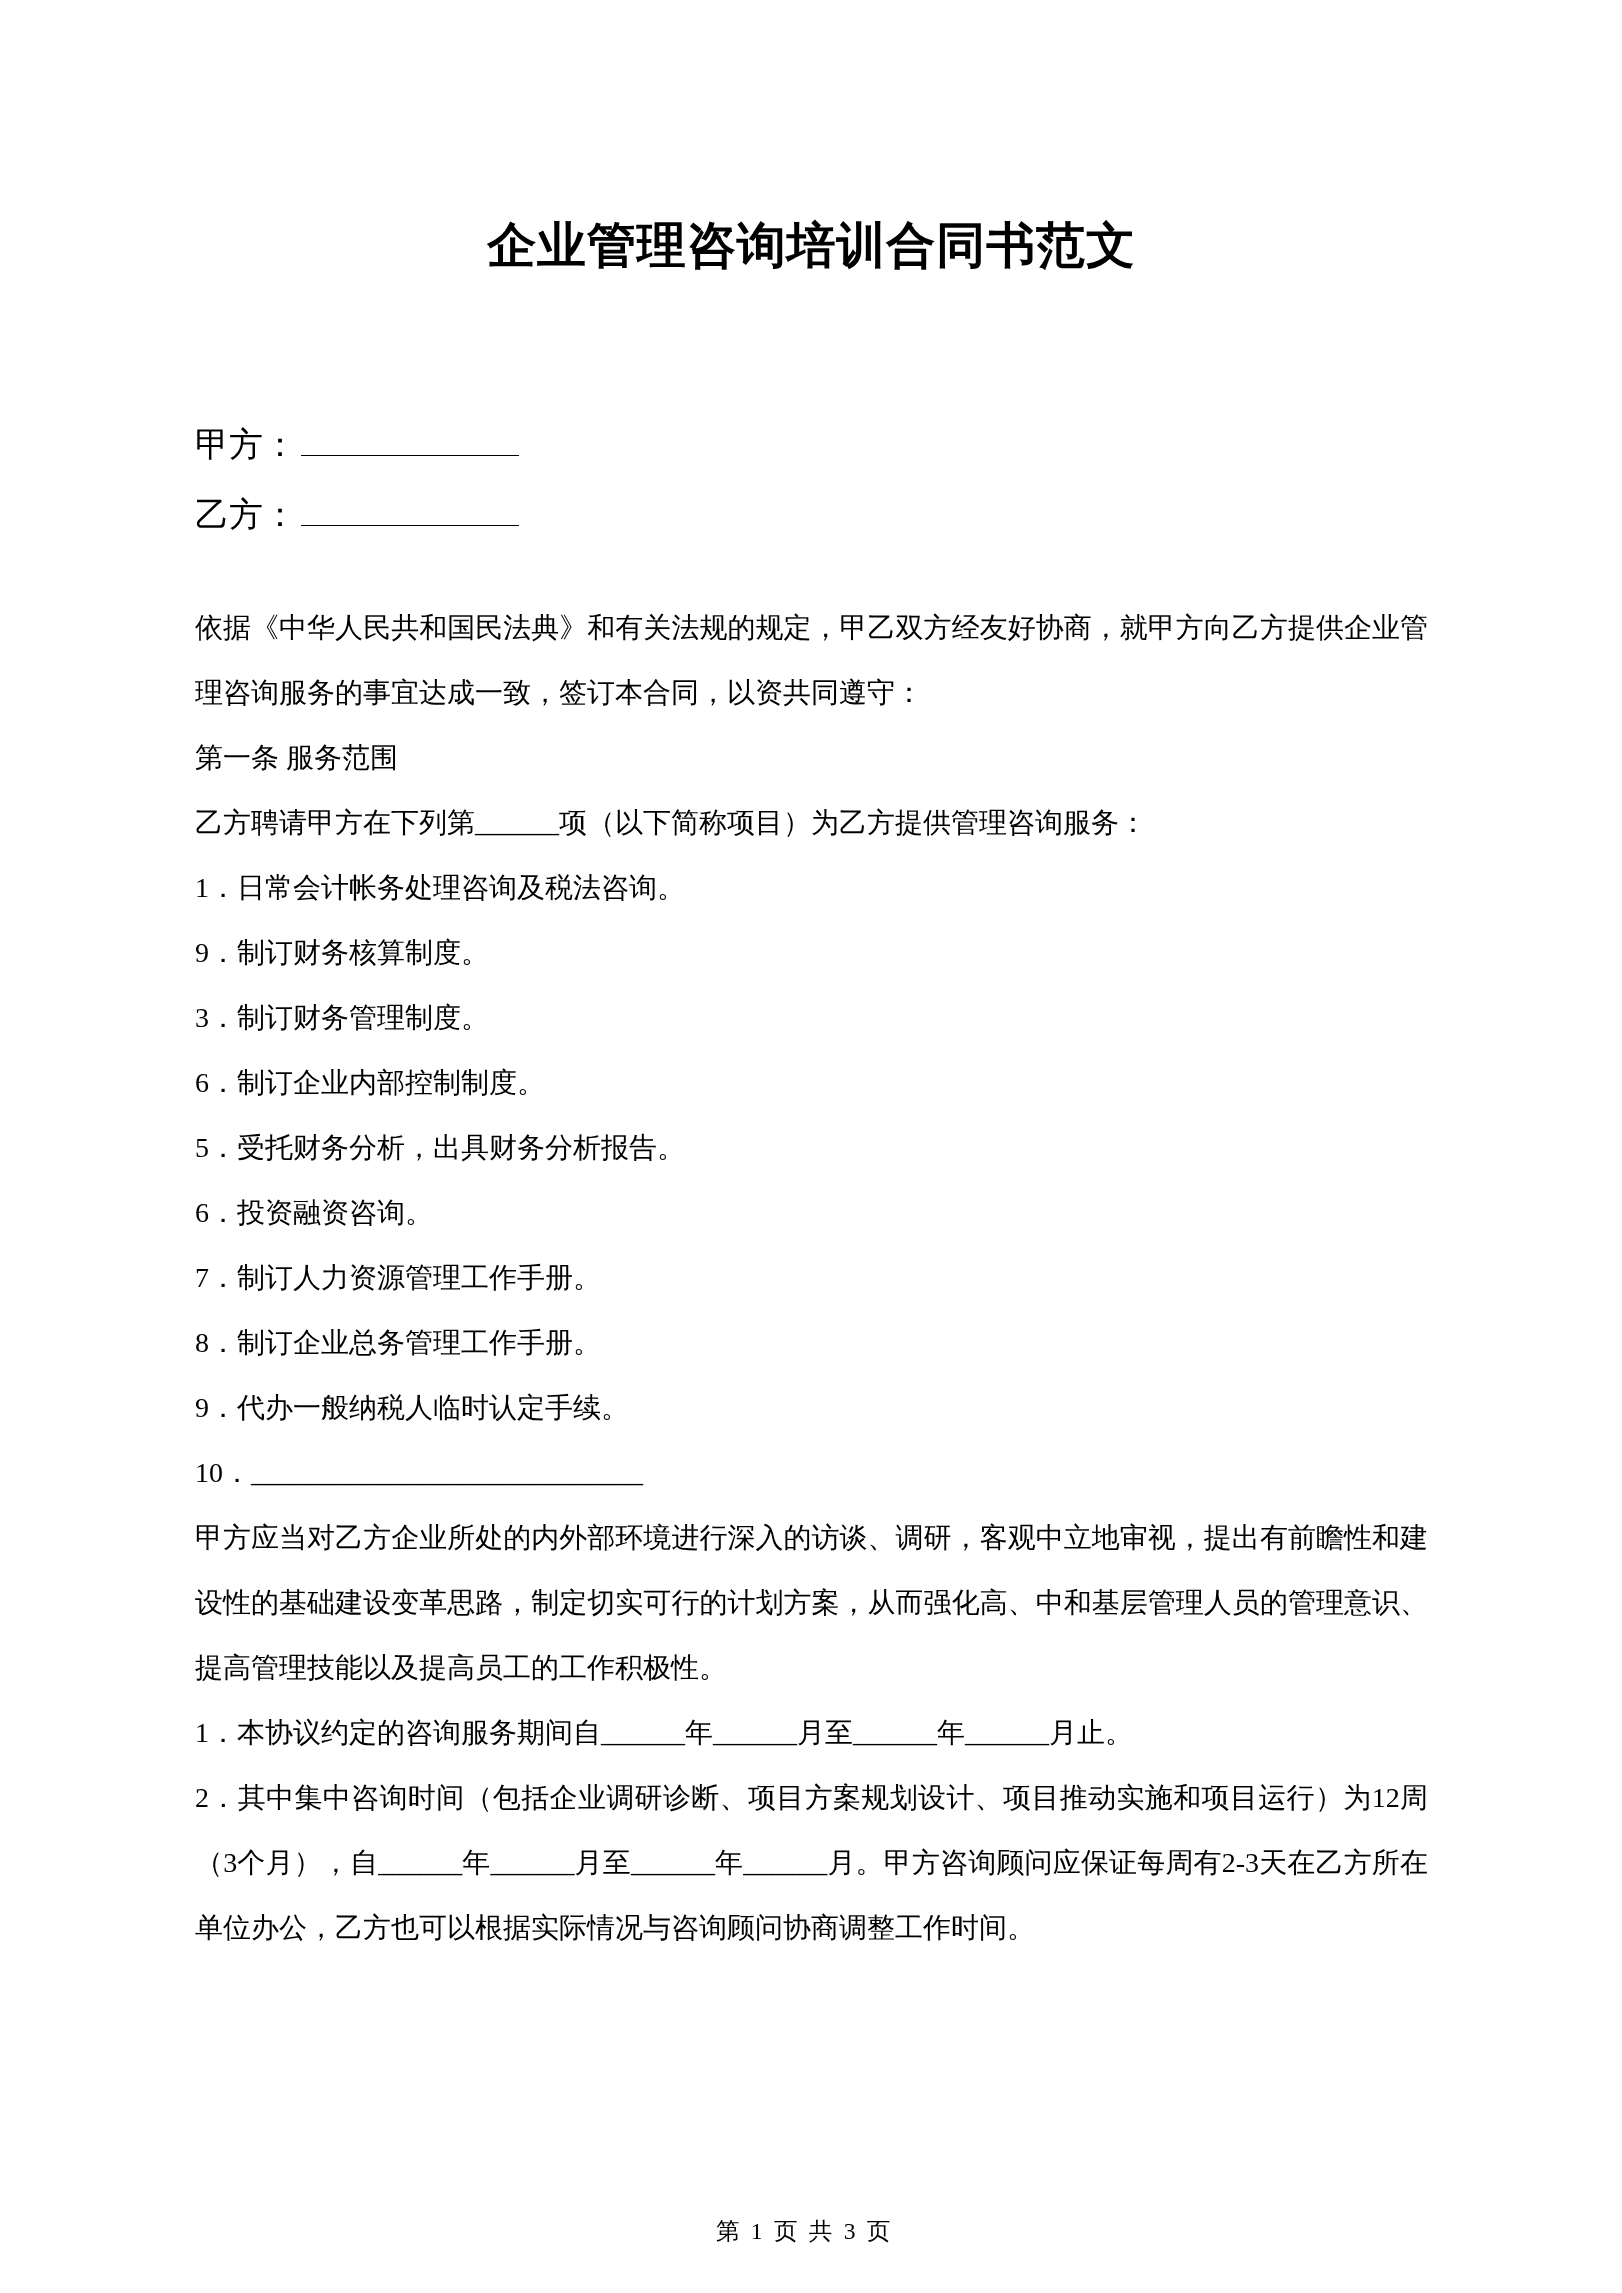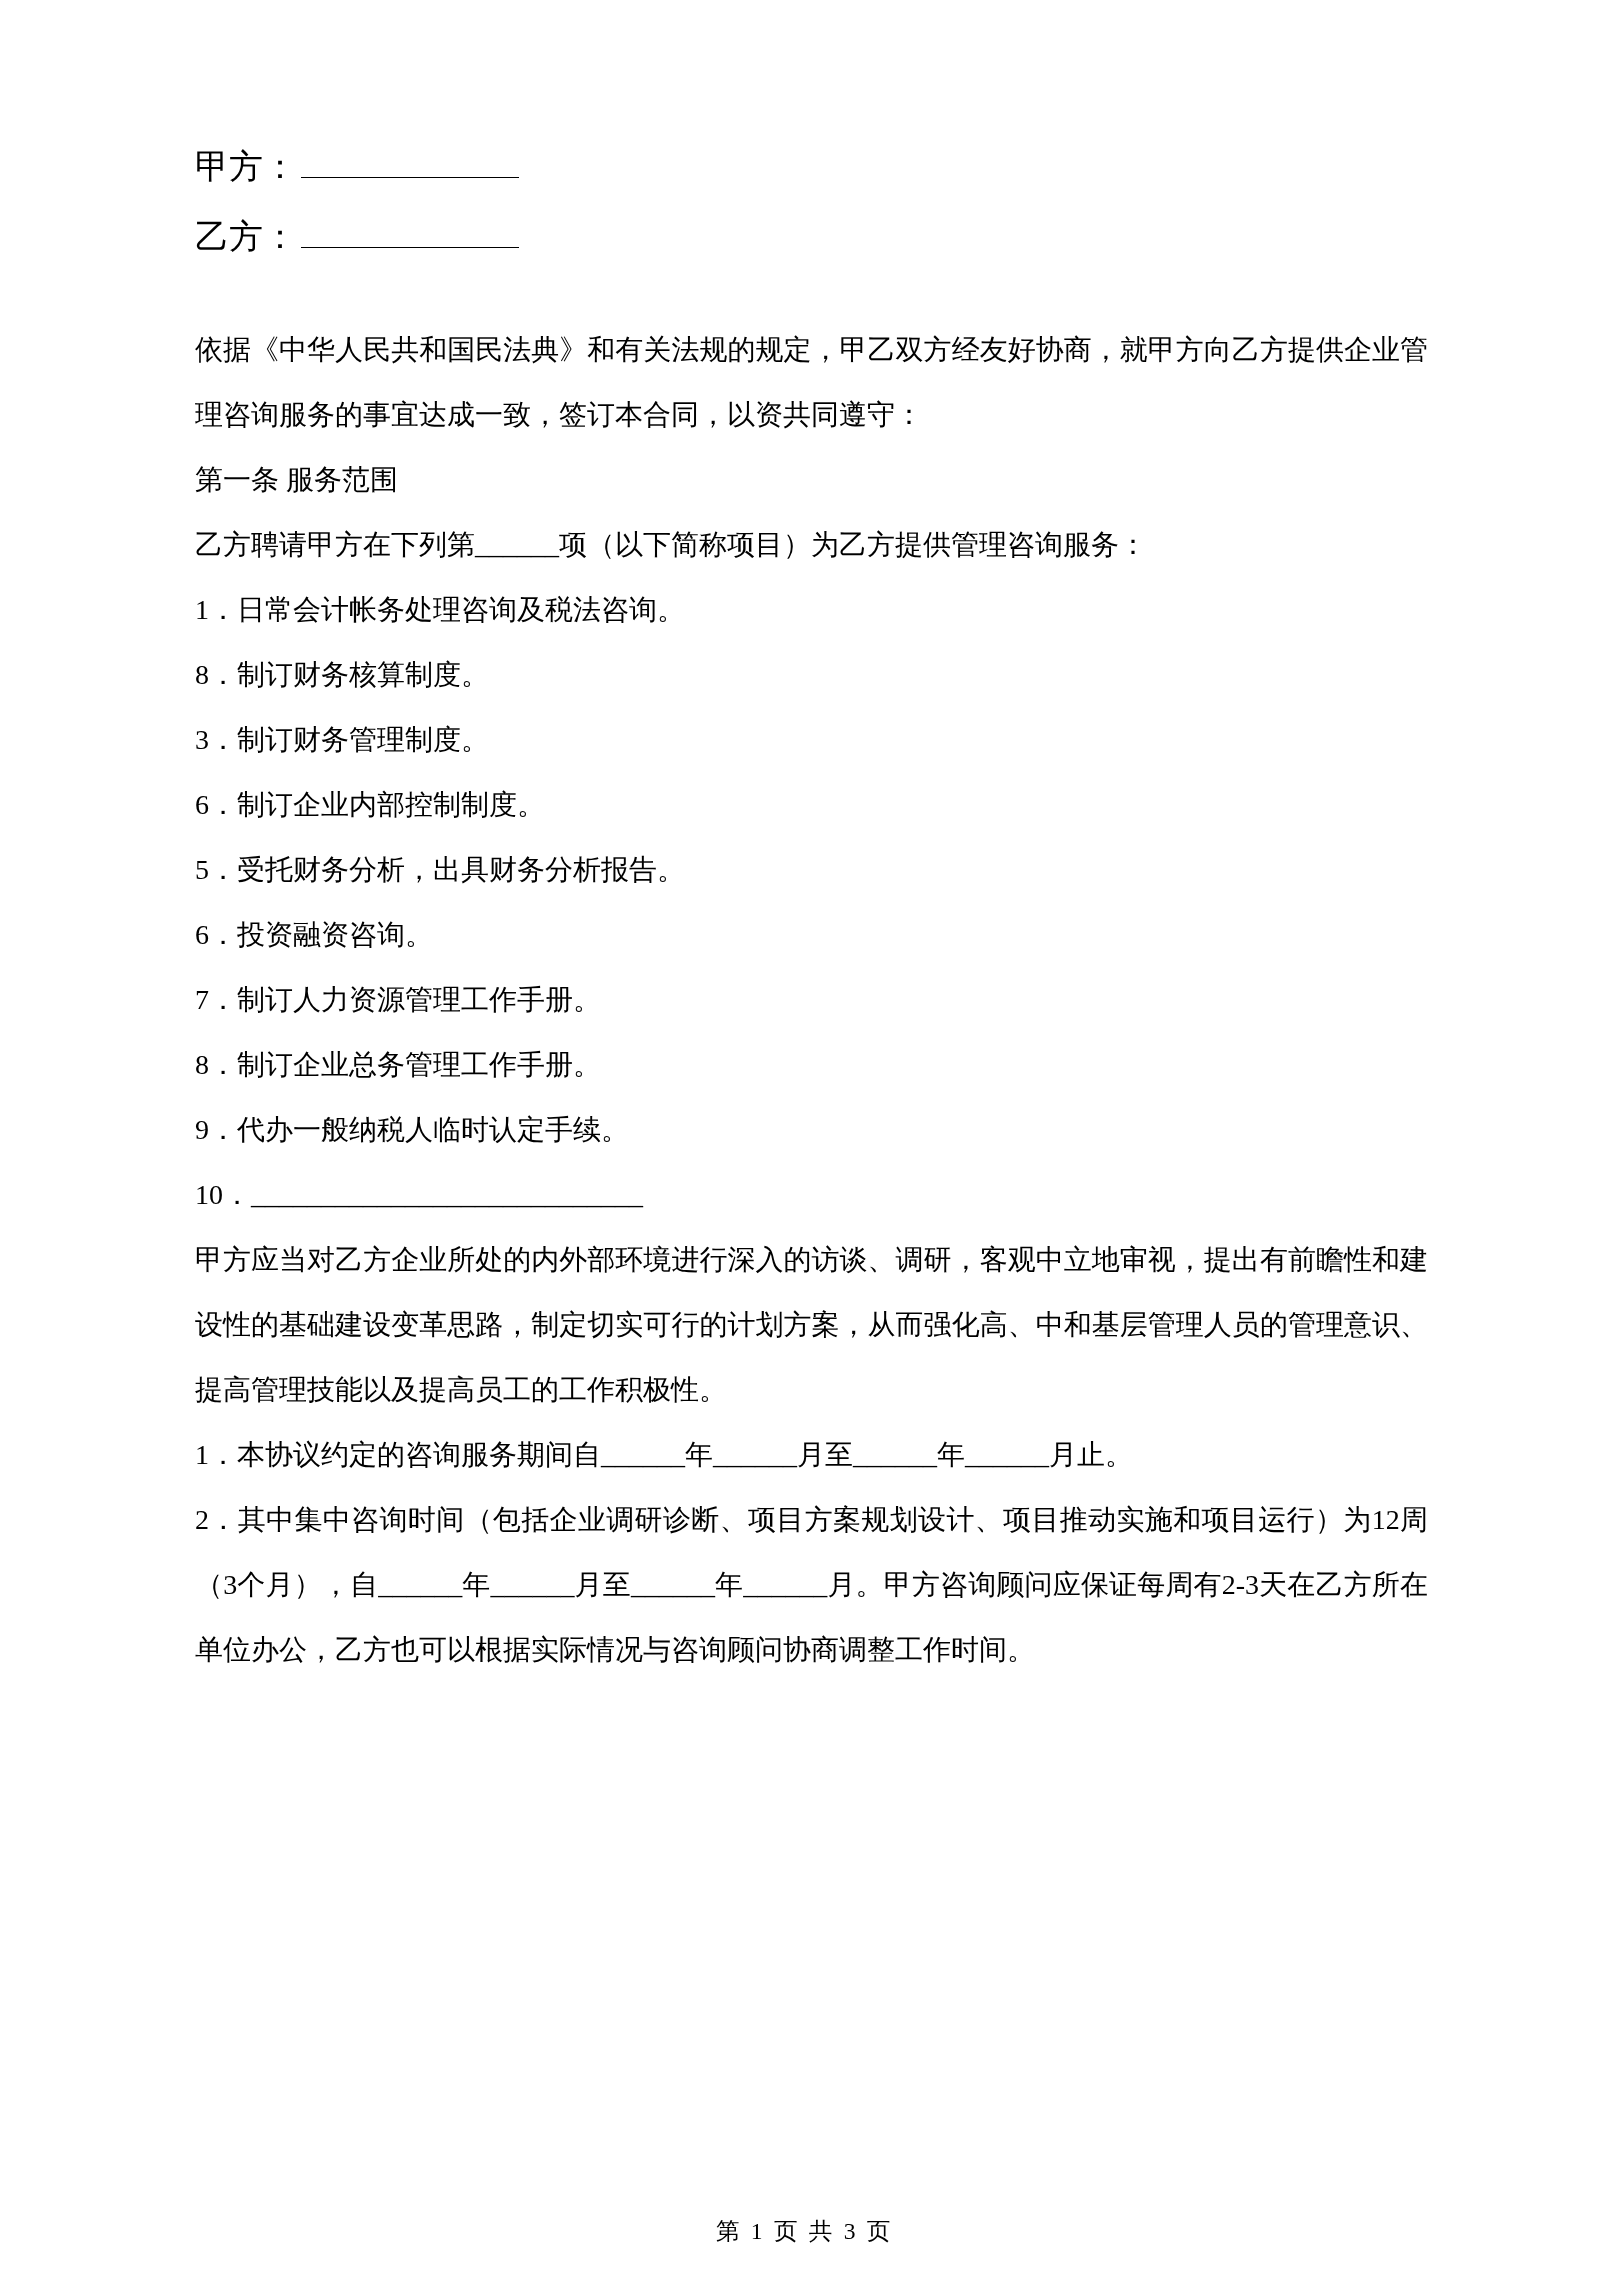--- a/index.html
+++ b/index.html
@@ -69,36 +69,37 @@
     font-family: "Liberation Serif", "DejaVu Serif", serif;
     color: #000000;
   }
 </style>
 </head>
 <body>
 
 <div class="page">
   <div class="content">
 
+    <h1 class="doc-title">企业管理咨询培训合同书范文</h1>
 
     <div class="parties">
       <div class="party-line">
         <span>甲方：</span><span class="blank"></span>
       </div>
       <div class="party-line">
         <span>乙方：</span><span class="blank"></span>
       </div>
     </div>
 
     <div class="body-text">
       <p class="para">依据《中华人民共和国民法典》和有关法规的规定，甲乙双方经友好协商，就甲方向乙方提供企业管理咨询服务的事宜达成一致，签订本合同，以资共同遵守：</p>
       <p class="para">第一条 服务范围</p>
       <p class="para">乙方聘请甲方在下列第______项（以下简称项目）为乙方提供管理咨询服务：</p>
       <p class="para">1．日常会计帐务处理咨询及税法咨询。</p>
-      <p class="para">8．制订财务核算制度。</p>
+      <p class="para">9．制订财务核算制度。</p>
       <p class="para">3．制订财务管理制度。</p>
       <p class="para">6．制订企业内部控制制度。</p>
       <p class="para">5．受托财务分析，出具财务分析报告。</p>
       <p class="para">6．投资融资咨询。</p>
       <p class="para">7．制订人力资源管理工作手册。</p>
       <p class="para">8．制订企业总务管理工作手册。</p>
       <p class="para">9．代办一般纳税人临时认定手续。</p>
       <p class="para">10．____________________________</p>
       <p class="para">甲方应当对乙方企业所处的内外部环境进行深入的访谈、调研，客观中立地审视，提出有前瞻性和建设性的基础建设变革思路，制定切实可行的计划方案，从而强化高、中和基层管理人员的管理意识、提高管理技能以及提高员工的工作积极性。</p>
       <p class="para">1．本协议约定的咨询服务期间自______年______月至______年______月止。</p>

